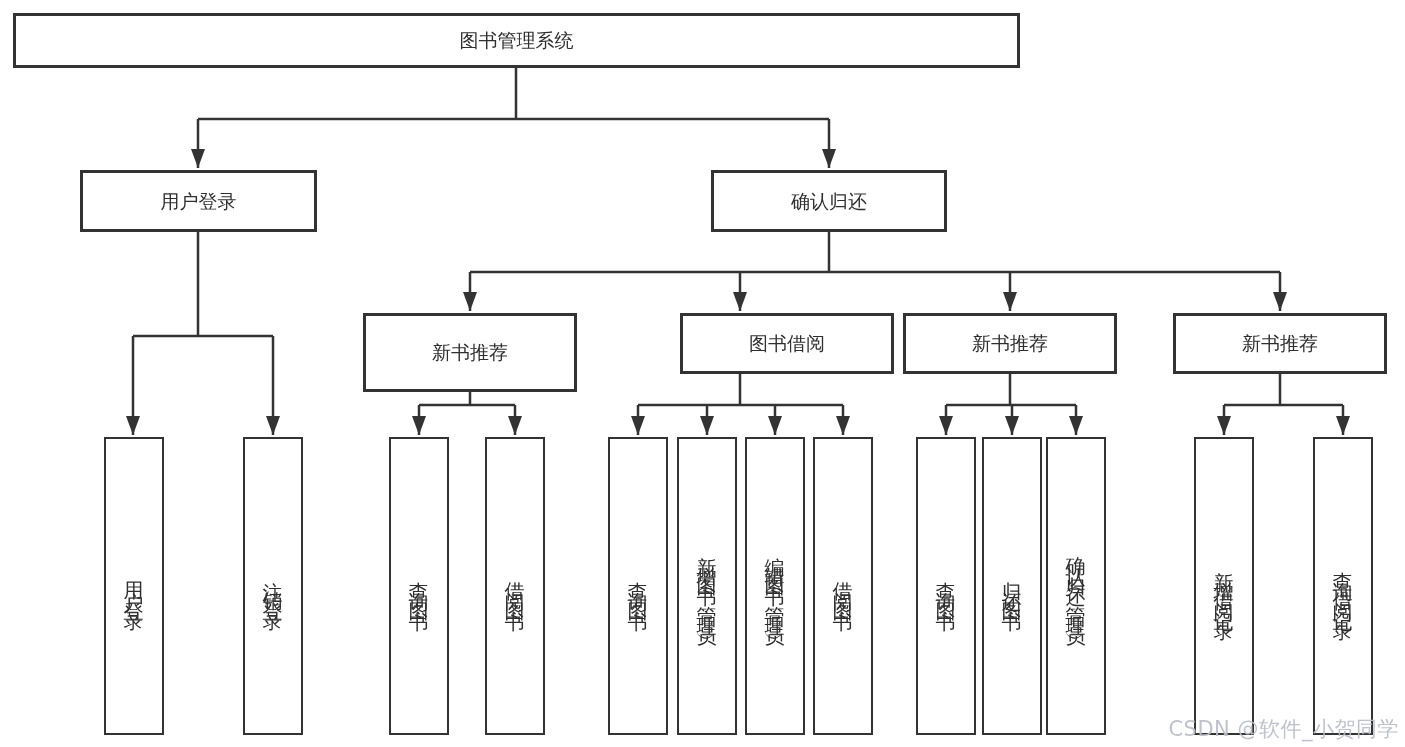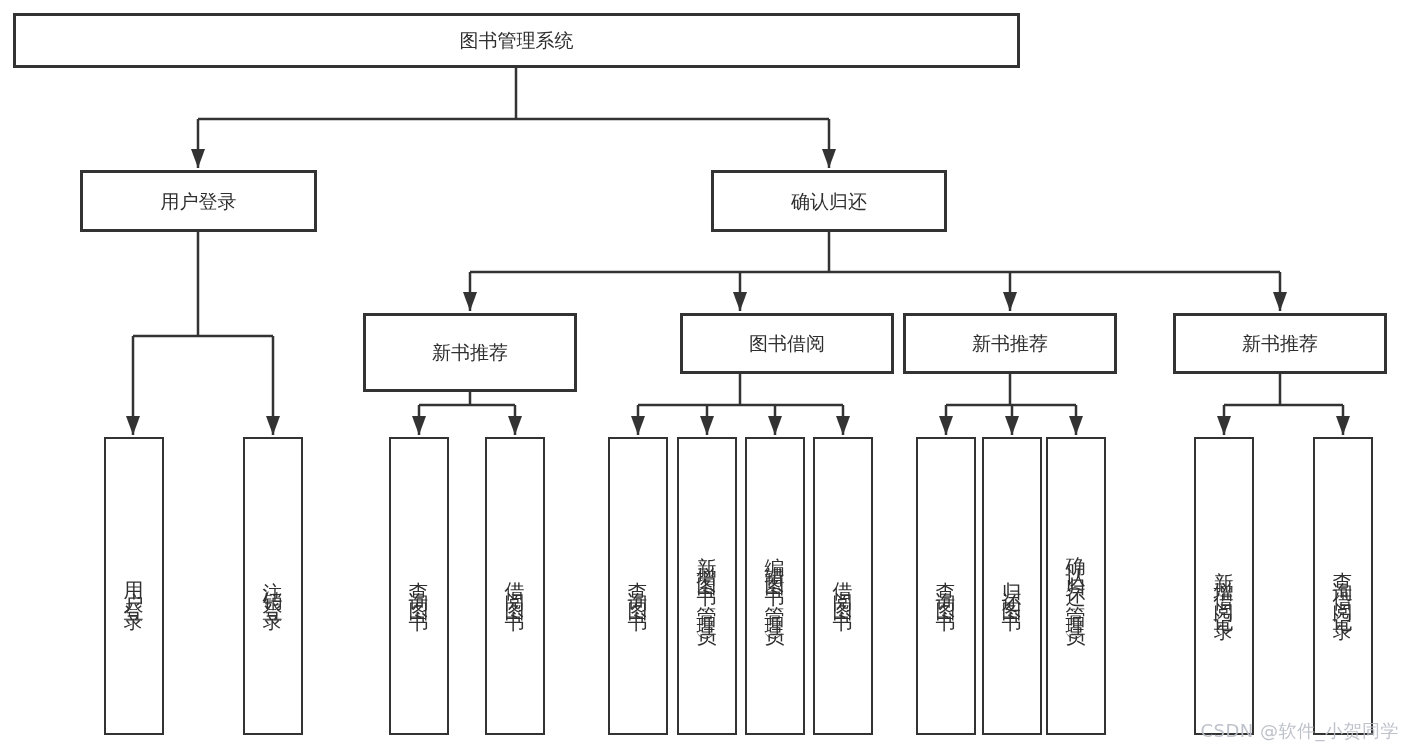--- a/index.html
+++ b/index.html
@@ -45,21 +45,21 @@
     text-orientation: mixed;
     font-size: 20px;
     letter-spacing: 10px;
     line-height: 1;
     white-space: normal;
   }
   .watermark {
     position: absolute;
     right: 6px;
     bottom: 4px;
-    font-size: 18px;
+    font-size: 21px;
     color: rgba(186, 191, 199, 0.95);
     letter-spacing: 0.5px;
     z-index: 5;
     white-space: nowrap;
   }
 </style>
 </head>
 <body>
 
 <div class="canvas">

